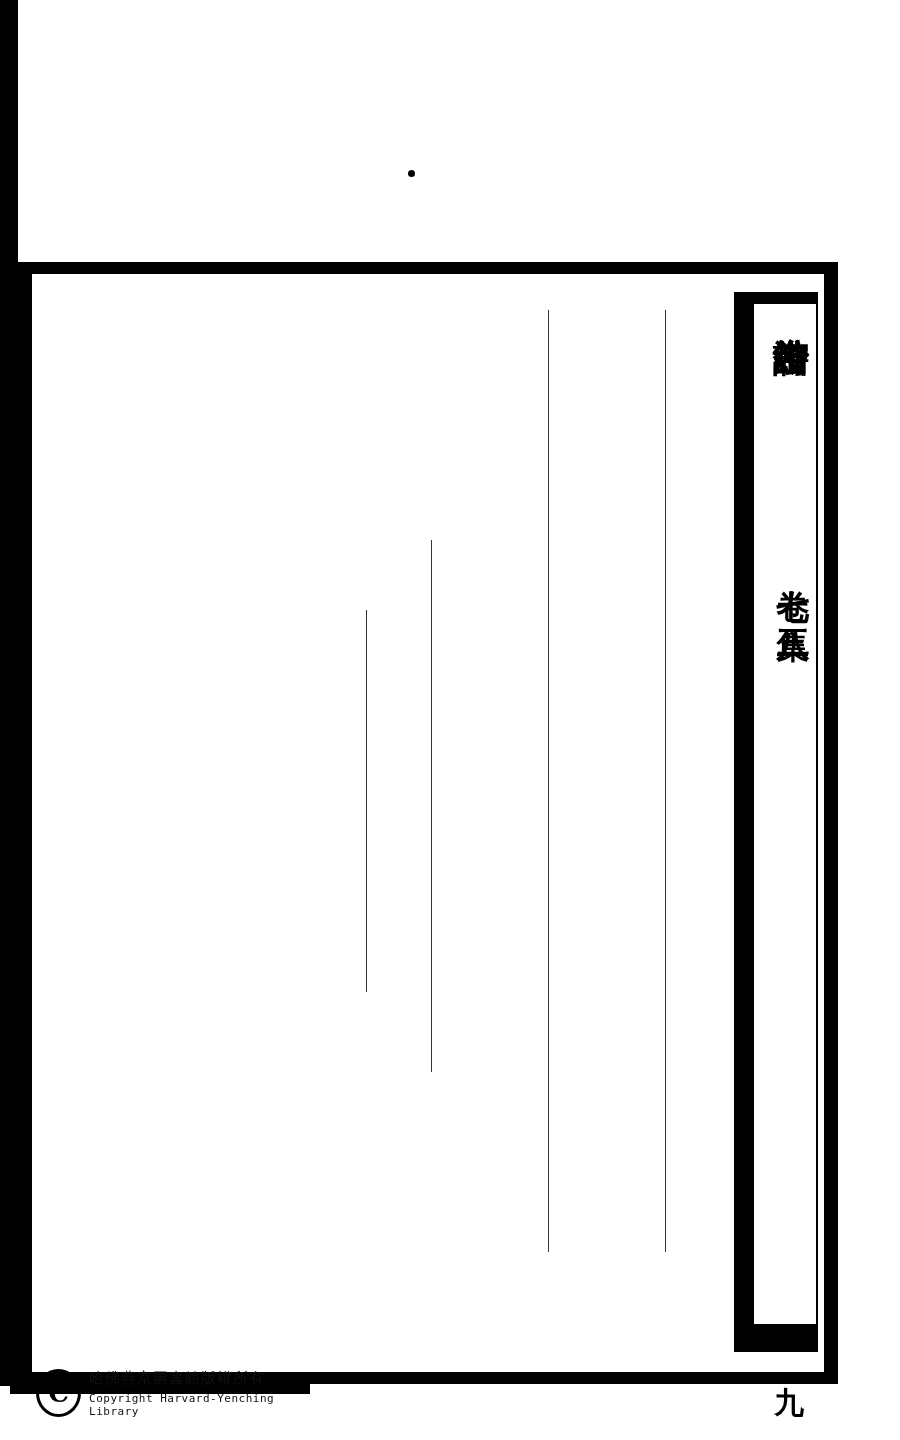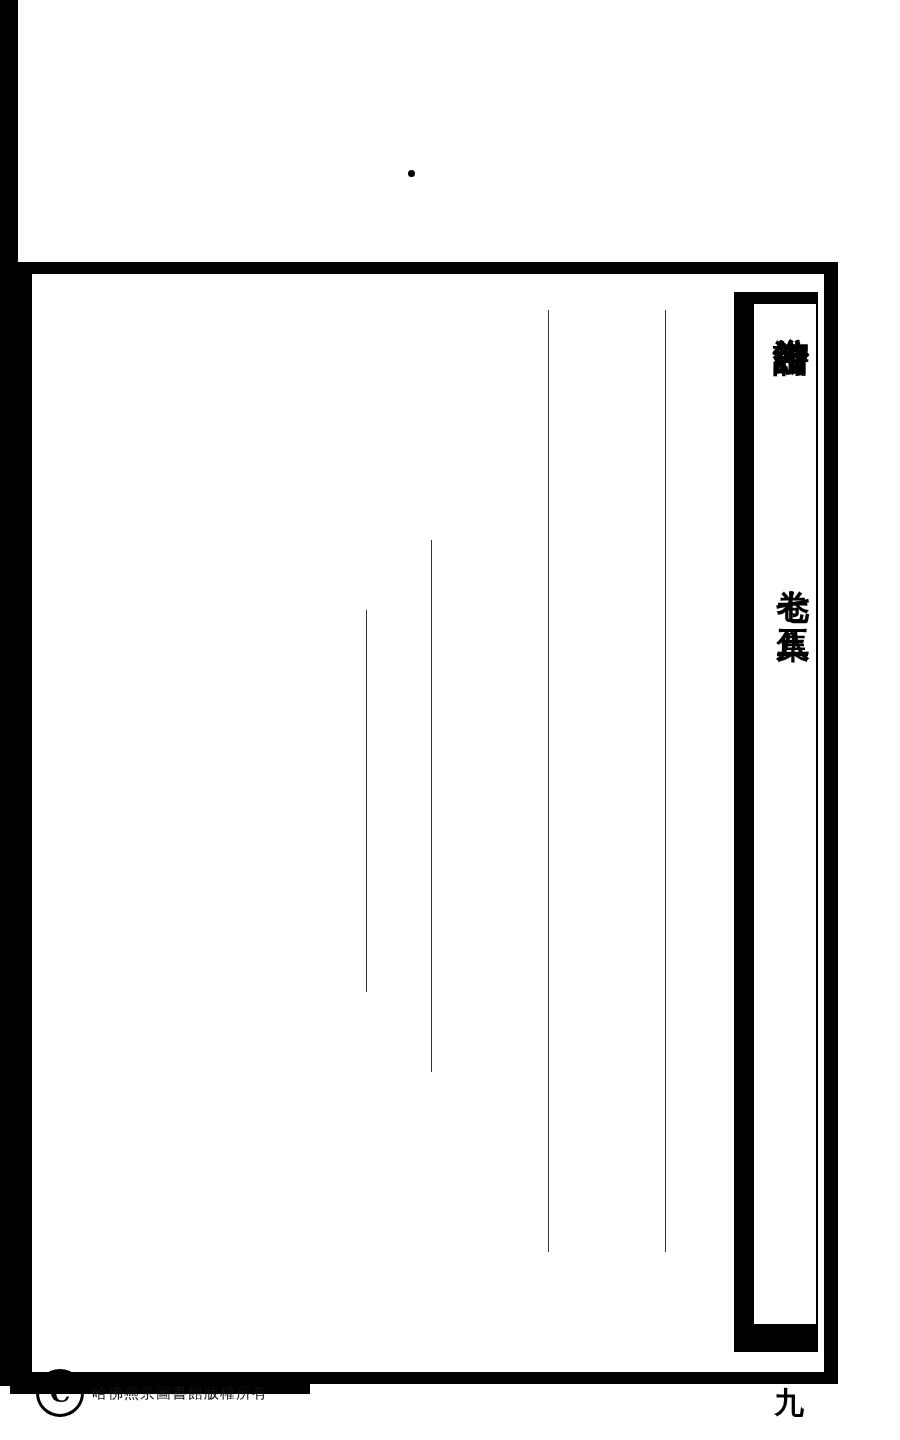--- a/index.html
+++ b/index.html
@@ -235,17 +235,18 @@
 
       </div>
     </div>
   </div>
 
   <div class="stamp-box">
     <div class="stamp">
       <div class="c-mark">C</div>
       <div class="lines">
         <div class="cn">哈佛燕京圖書館版權所有</div>
+        <div class="en">Copyright Harvard-Yenching Library</div>
       </div>
     </div>
   </div>
 
 </div>
 
 </body></html>

